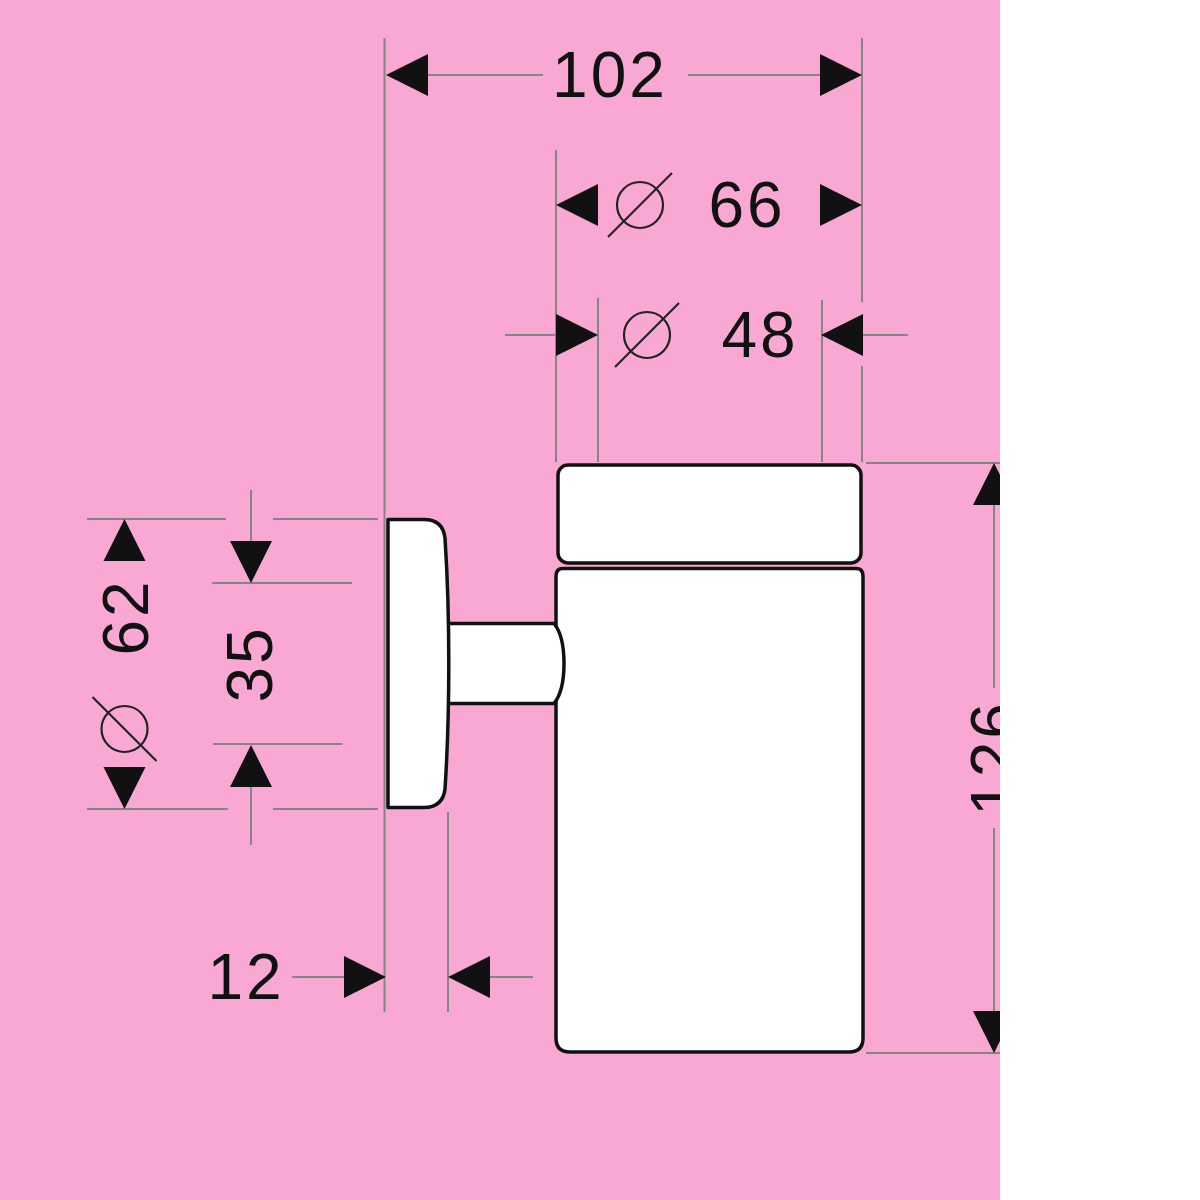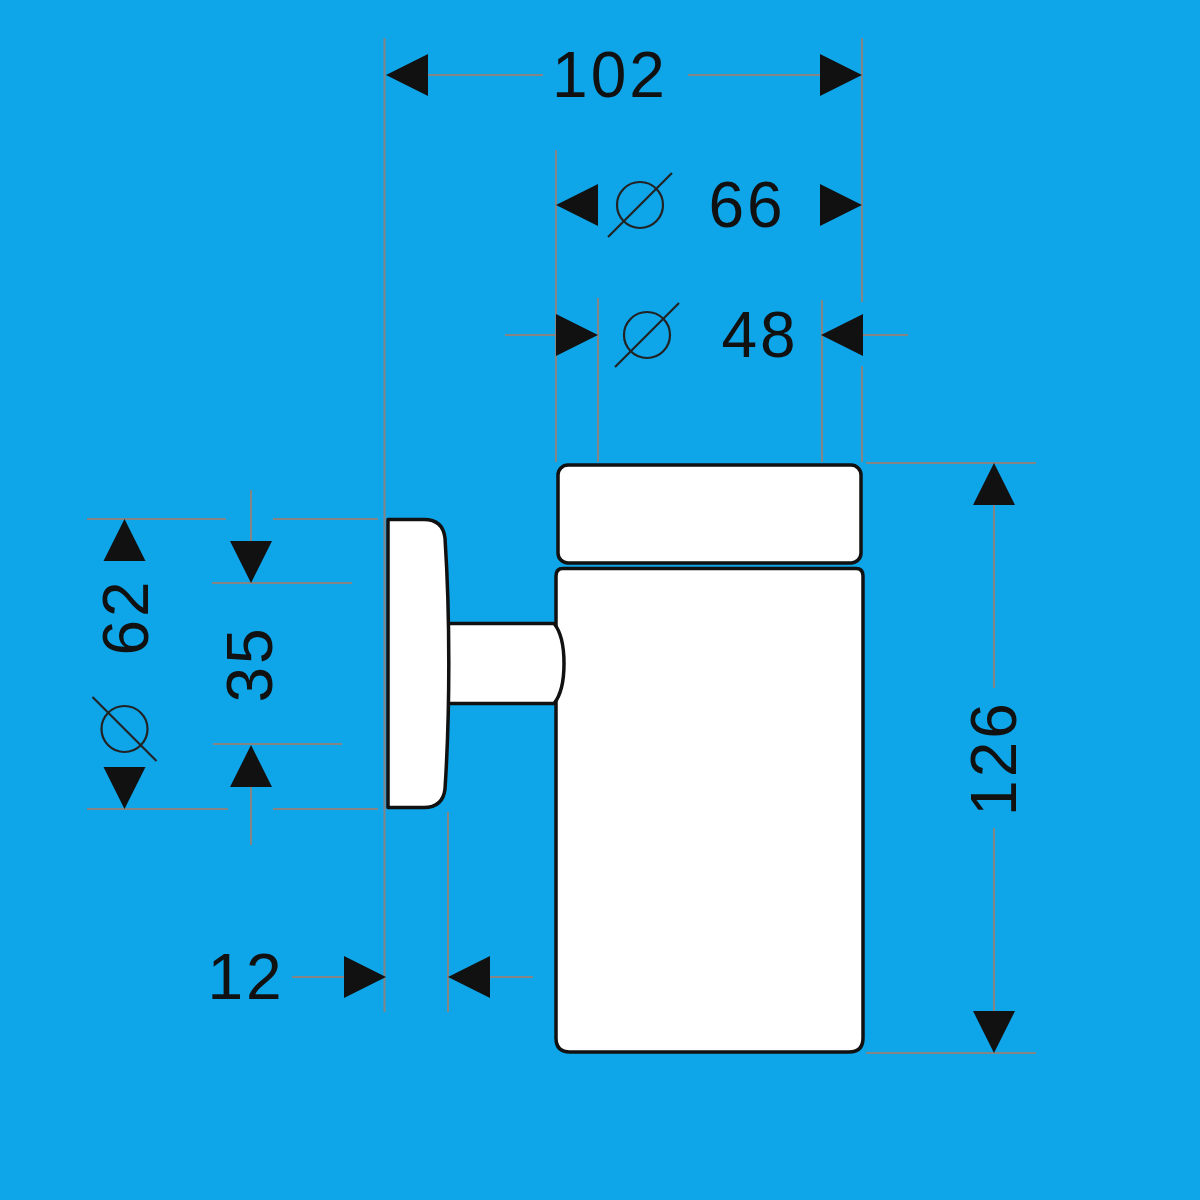--- a/index.html
+++ b/index.html
@@ -1,17 +1,17 @@
 <!DOCTYPE html>
 <html><head>
 <meta charset="utf-8">
 <title>Drawing</title>
 <style>
   html,body{margin:0;padding:0;background:#ffffff;}
-  .canvas{width:1200px;height:1200px;position:relative;background:#0ea5e9;overflow:hidden;text-align:right;}
+  .canvas{width:1000px;height:1200px;position:relative;background:#f9a8d4;overflow:hidden;text-align:right;}
   svg{display:block;}
   .ext{stroke:#858585;stroke-width:2;fill:none;stroke-linecap:butt;}
   .dimline{stroke:#858585;stroke-width:2;fill:none;}
   .arrow{fill:#111111;stroke:none;}
   .outline{fill:#ffffff;stroke:#111111;stroke-width:3.5;stroke-linejoin:round;}
   .mask{fill:#ffffff;stroke:none;}
   .dia{stroke:#222222;stroke-width:2.2;fill:none;}
   .dimtext{
     font-family:"Liberation Sans", sans-serif;
     font-size:64px;

